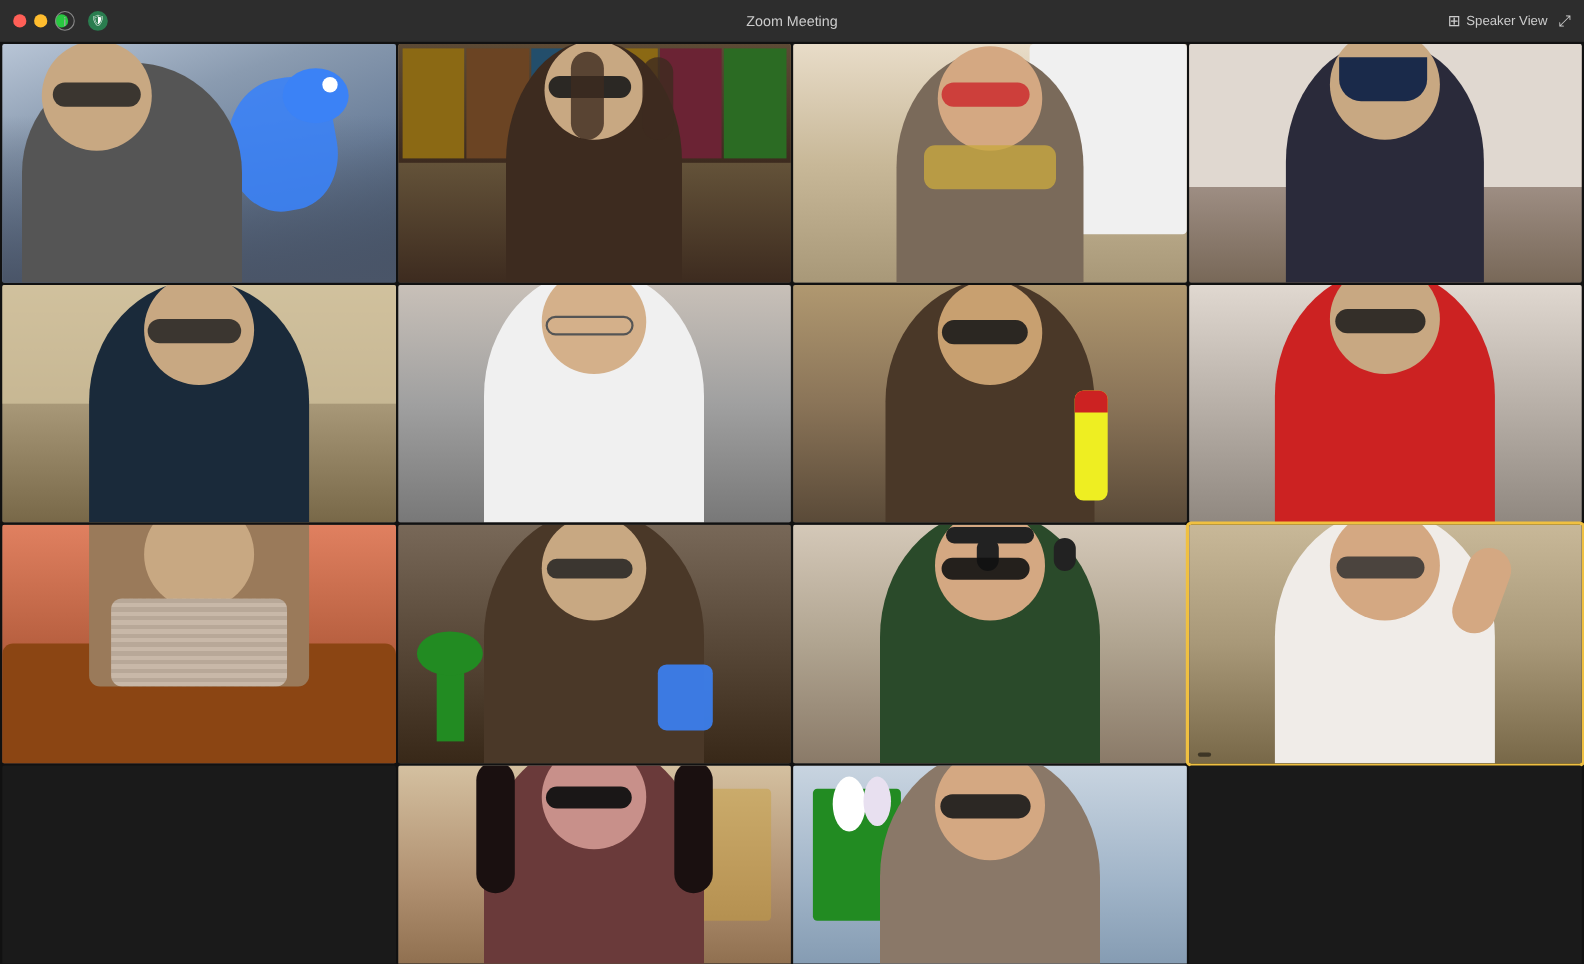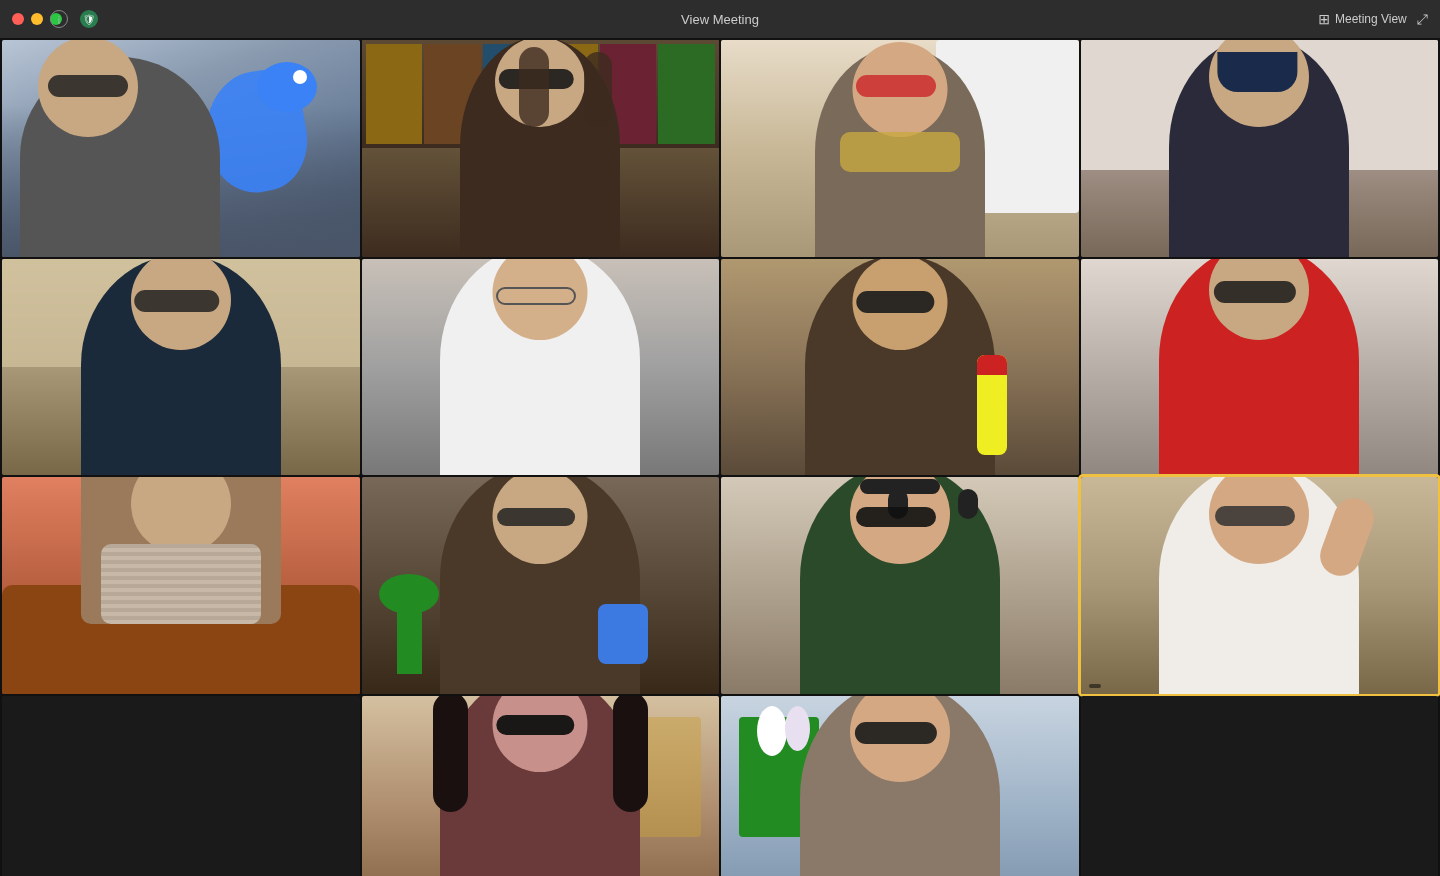--- a/index.html
+++ b/index.html
@@ -146,25 +146,25 @@
 <div class="title-bar">
   <div class="traffic-lights">
     <div class="traffic-light tl-red"></div>
     <div class="traffic-light tl-yellow"></div>
     <div class="traffic-light tl-green"></div>
   </div>
   <div class="title-bar-icons">
     <div class="info-icon">ℹ</div>
     <div class="shield-icon">🛡</div>
   </div>
-  <div class="title-bar-title">View Meeting</div>
+  <div class="title-bar-title">Zoom Meeting</div>
   <div style="margin-left:auto; display:flex; align-items:center; gap:10px;">
     <div class="speaker-view-btn">
       <span style="font-size:14px;">⊞</span>
-      <span>Meeting View</span>
+      <span>Speaker View</span>
     </div>
     <div class="expand-icon">⤢</div>
   </div>
 </div>
 
 <div class="video-grid">
 
   <div class="video-row">
 
     <div class="video-cell">

